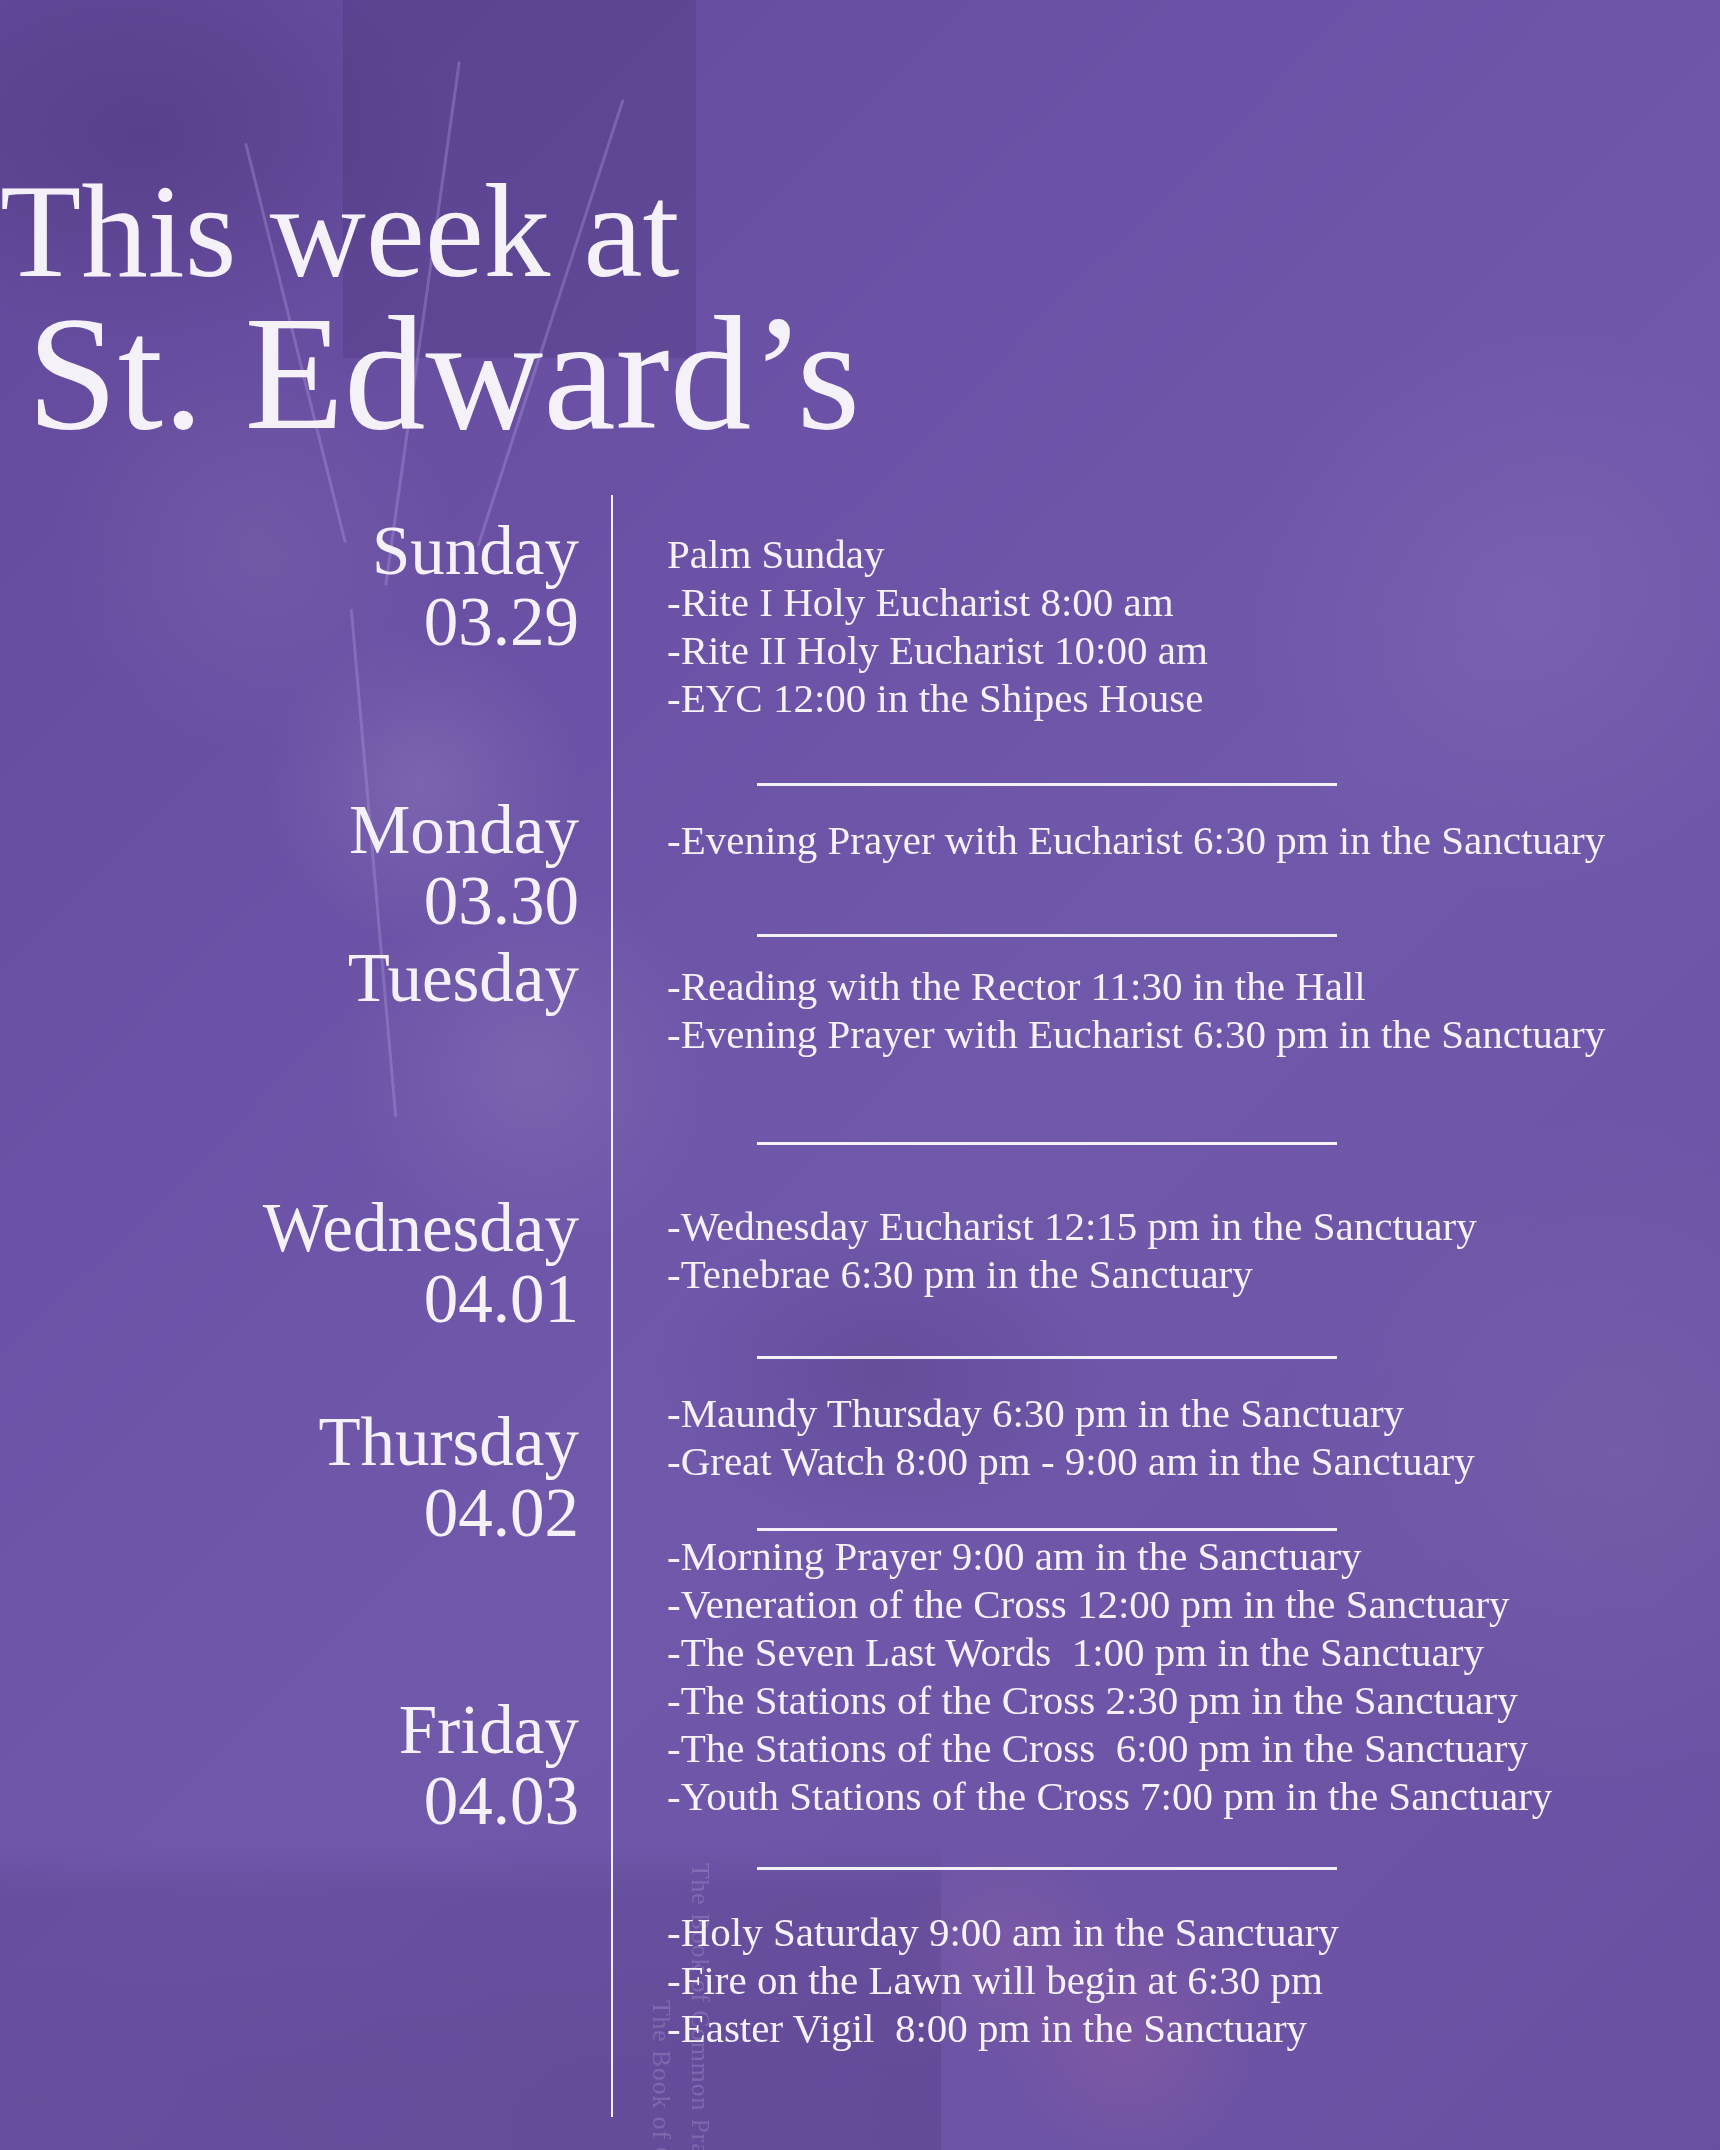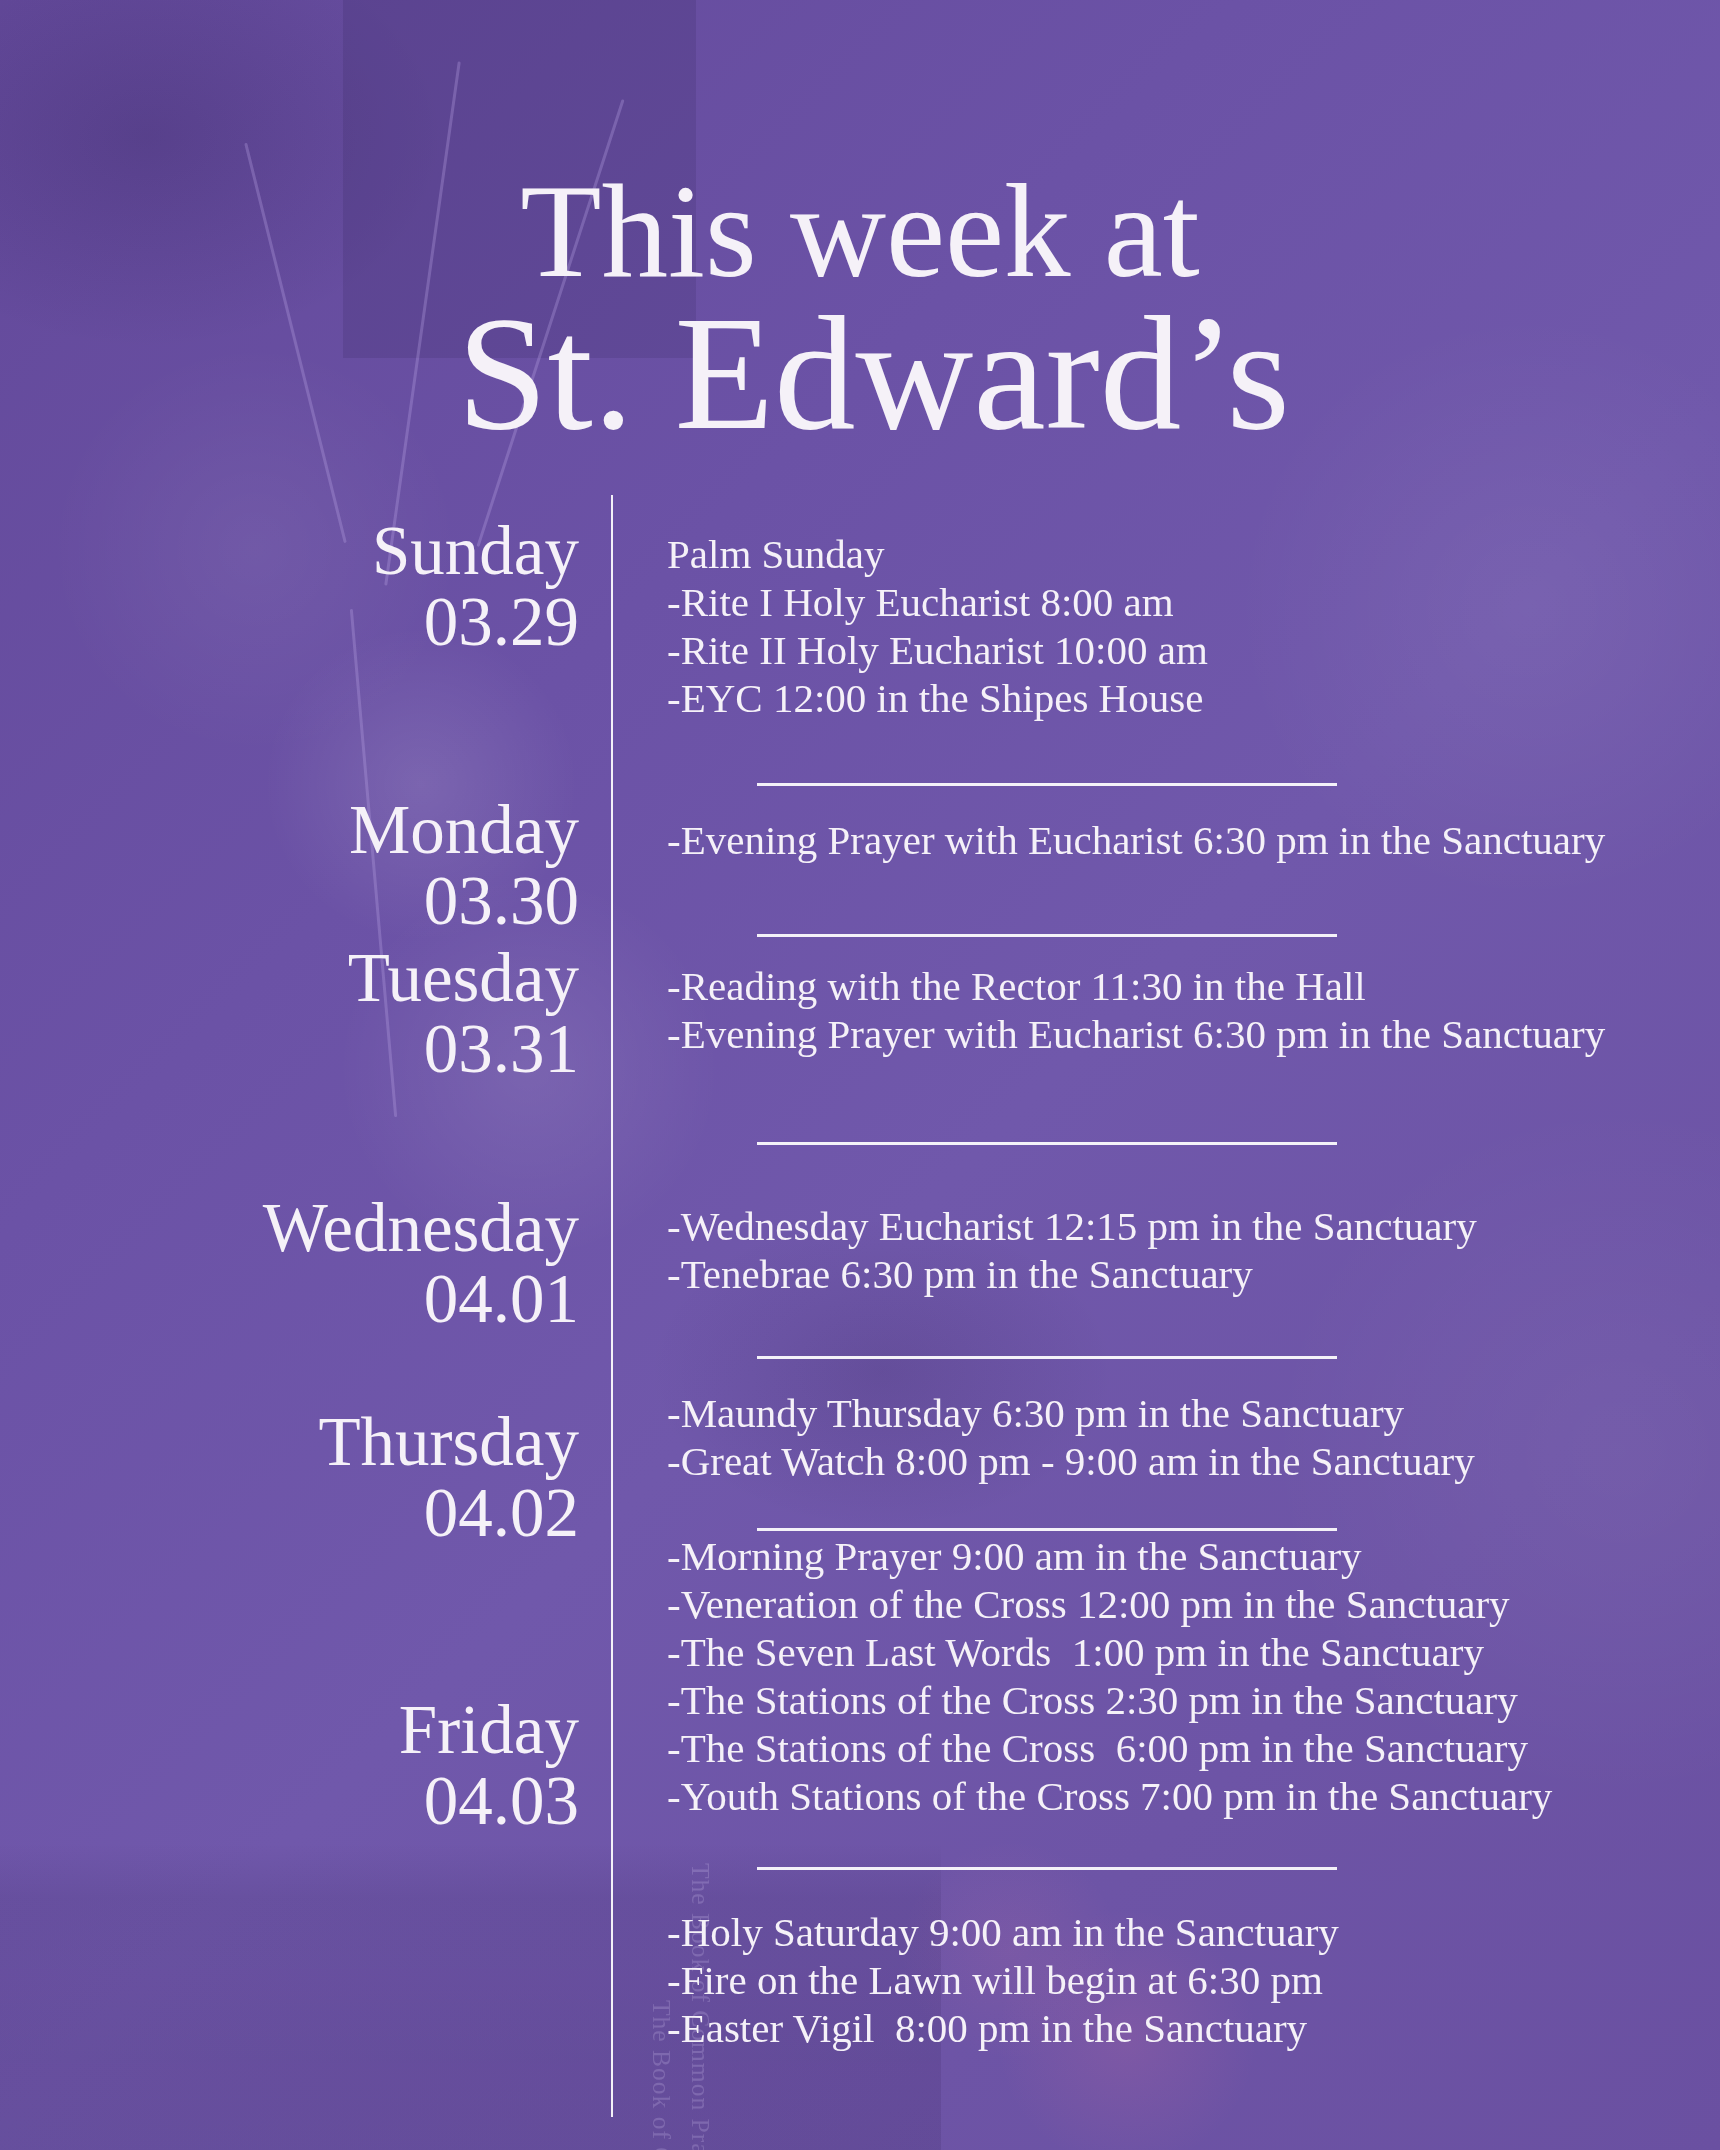--- a/index.html
+++ b/index.html
@@ -29,21 +29,21 @@
       linear-gradient(180deg, rgba(30,15,60,0.00) 0%, rgba(30,15,60,0.10) 18%, rgba(30,15,60,0.10) 40%, rgba(55,30,90,0.14) 42%, rgba(30,15,60,0.12) 70%, rgba(55,30,90,0.16) 72%, rgba(30,15,60,0.12) 100%);}
   .spine-text{
     position:absolute;
     writing-mode:vertical-rl;
     font-size:25.5px;line-height:1.05;
     color:rgba(220,205,245,0.22);
     letter-spacing:1px;
     white-space:pre;
   }
   
-  .title{position:absolute;left:0;top:165px;width:100%;text-align:center;}
+  .title{position:absolute;left:0;top:165px;width:100%;}
   .title-line1{font-size:133px;line-height:1.0;}
   .title-line2{font-size:163px;line-height:1.0;margin-top:-5.9px;padding-left:27px;}
   
   .vline{position:absolute;left:611px;top:495px;width:2px;height:1622px;background:rgba(255,255,255,0.92);}
   
   .day{position:absolute;left:0;width:579px;text-align:right;font-size:69px;line-height:71px;}
   
   .events{position:absolute;left:667px;width:980px;font-size:41px;line-height:48px;}
   .event{white-space:pre;}
   
@@ -74,21 +74,20 @@
   <div class="day" style="top:516px;">
     <div>Sunday</div>
     <div>03.29</div>
   </div>
   <div class="day" style="top:795px;">
     <div>Monday</div>
     <div>03.30</div>
   </div>
   <div class="day" style="top:943px;">
     <div>Tuesday</div>
-    <div>03.31</div>
   </div>
   <div class="day" style="top:1193px;">
     <div>Wednesday</div>
     <div>04.01</div>
   </div>
   <div class="day" style="top:1407px;">
     <div>Thursday</div>
     <div>04.02</div>
   </div>
   <div class="day" style="top:1695px;">

